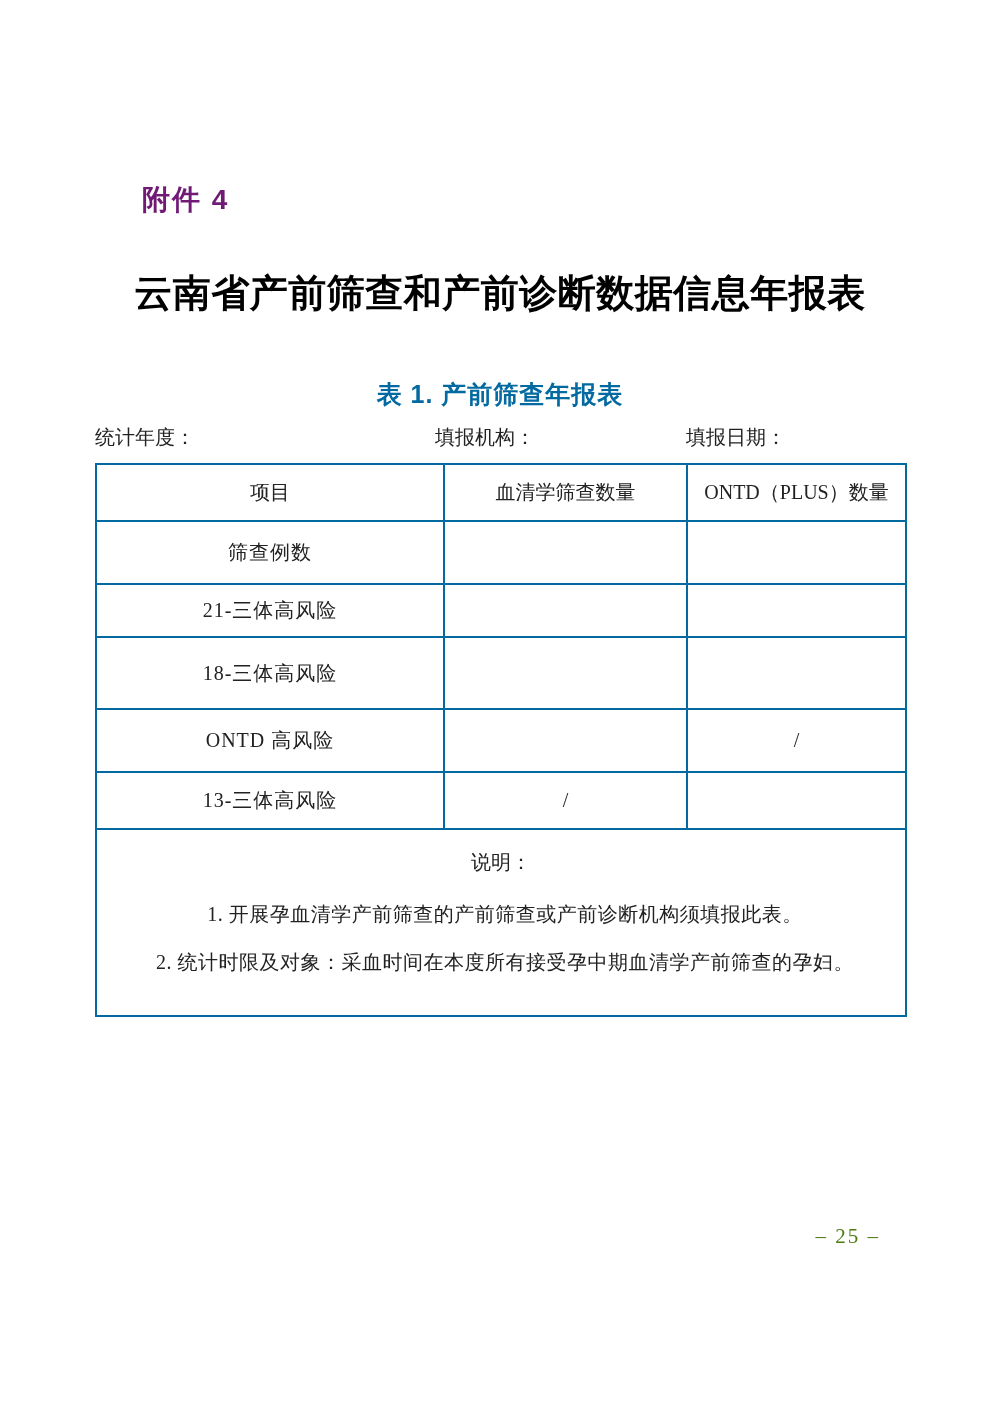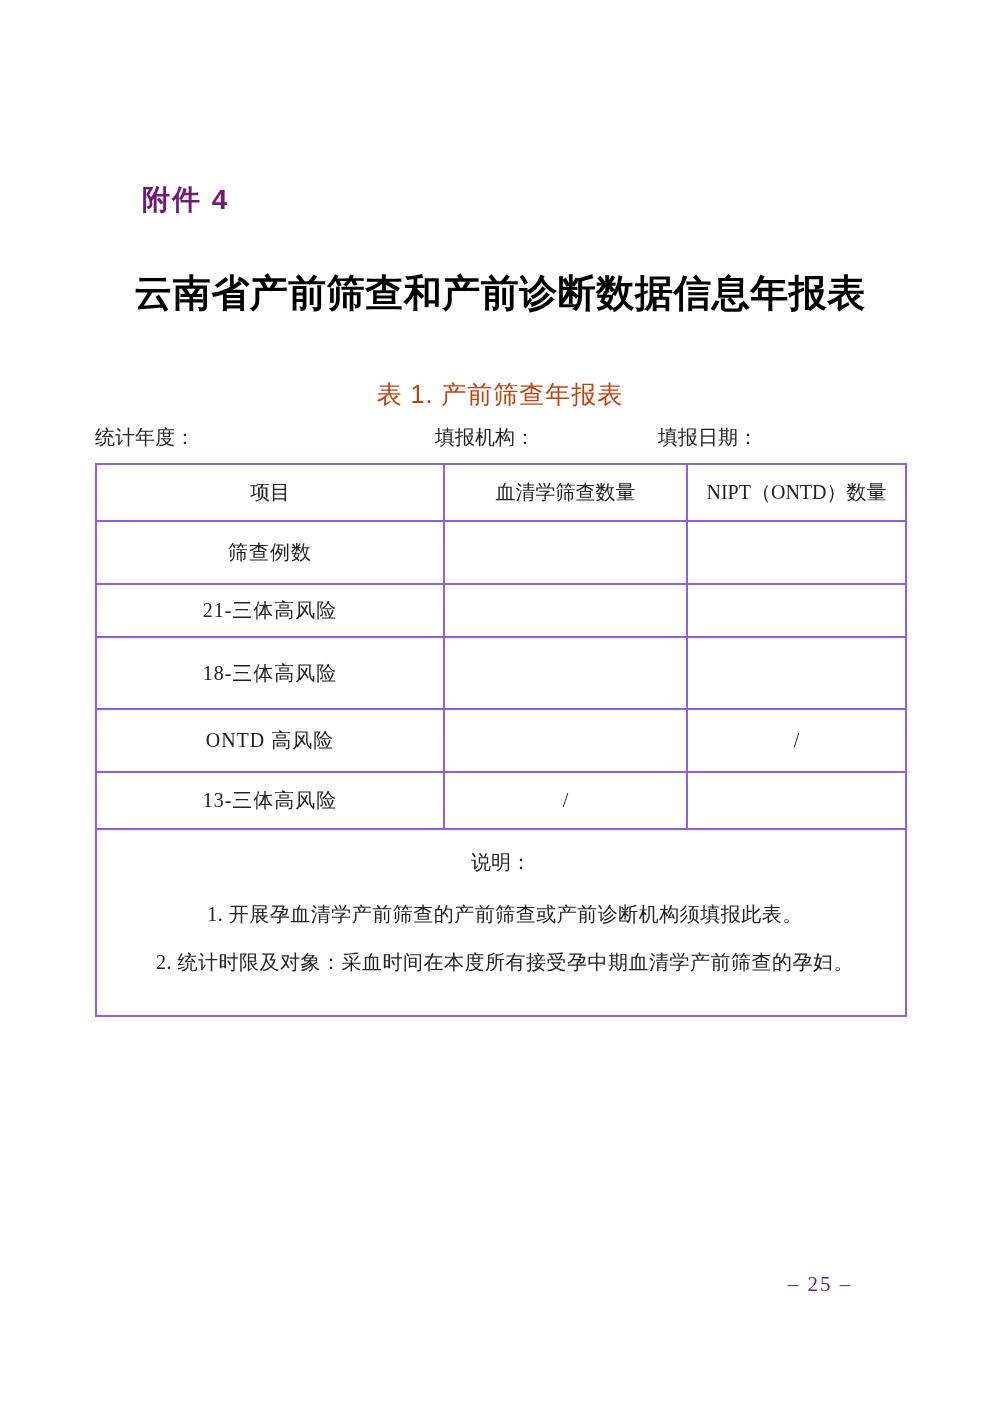--- a/index.html
+++ b/index.html
@@ -38,53 +38,53 @@
     letter-spacing: 0.5px;
   }
   .table-caption {
     position: absolute;
     top: 378px;
     left: 0;
     width: 100%;
     text-align: center;
     font-family: "Liberation Sans", "DejaVu Sans", sans-serif;
     font-size: 25px;
-    font-weight: 400;
-    color: #c2410c;
+    font-weight: 700;
+    color: #0369a1;
     letter-spacing: 1px;
   }
   .meta-row {
     position: absolute;
     top: 424px;
     left: 95px;
     width: 810px;
     height: 30px;
     font-size: 20px;
     color: #222222;
   }
   .meta-row .meta-label { position: absolute; top: 0; white-space: nowrap; }
   .meta-label.year { left: 0; }
   .meta-label.org  { left: 340px; }
-  .meta-label.date { left: 563px; text-align: right; }
+  .meta-label.date { left: 591px; text-align: right; }
 
   .report-table-wrap {
     position: absolute;
     left: 95px;
     top: 463px;
     width: 810px;
   }
   table.report-table {
     border-collapse: collapse;
     table-layout: fixed;
     width: 810px;
     font-size: 20px;
     color: #222222;
   }
   table.report-table td, table.report-table th {
-    border: 2px solid #8b5cf6;
+    border: 2px solid #0369a1;
     text-align: center;
     vertical-align: middle;
     font-weight: normal;
     padding: 12px;
     overflow: hidden;
   }
   col.c1 { width: 348px; }
   col.c2 { width: 243px; }
   col.c3 { width: 219px; }
   tr.hdr      { height: 57px; }
@@ -105,26 +105,26 @@
     margin: 0 0 26px 0;
   }
   .notes-cell .note-line {
     line-height: 26px;
     margin: 0 0 22px 8px;
     letter-spacing: 0.5px;
   }
   .cjk-spaced { letter-spacing: 1px; }
   .page-number {
     position: absolute;
-    top: 1272px;
+    top: 1224px;
     left: 760px;
     width: 120px;
-    text-align: center;
+    text-align: right;
     font-size: 21px;
-    color: #4c1d95;
+    color: #4d7c0f;
     letter-spacing: 2px;
     white-space: nowrap;
   }
 </style>
 </head>
 <body>
 
 <div class="attachment-label">附件 4</div>
 
 <div class="main-title">云南省产前筛查和产前诊断数据信息年报表</div>
@@ -141,21 +141,21 @@
   <table class="report-table">
     <colgroup>
         <col class="c1">
         <col class="c2">
         <col class="c3">
       </colgroup>
     <tbody>
         <tr class="hdr">
       <th>项目</th>
       <th>血清学筛查数量</th>
-      <th>NIPT（ONTD）数量</th>
+      <th>ONTD（PLUS）数量</th>
     </tr>
     <tr class="r1">
       <td class="cjk-spaced">筛查例数</td>
       <td></td>
       <td></td>
     </tr>
     <tr class="r2">
       <td class="cjk-spaced">21-三体高风险</td>
       <td></td>
       <td></td>

